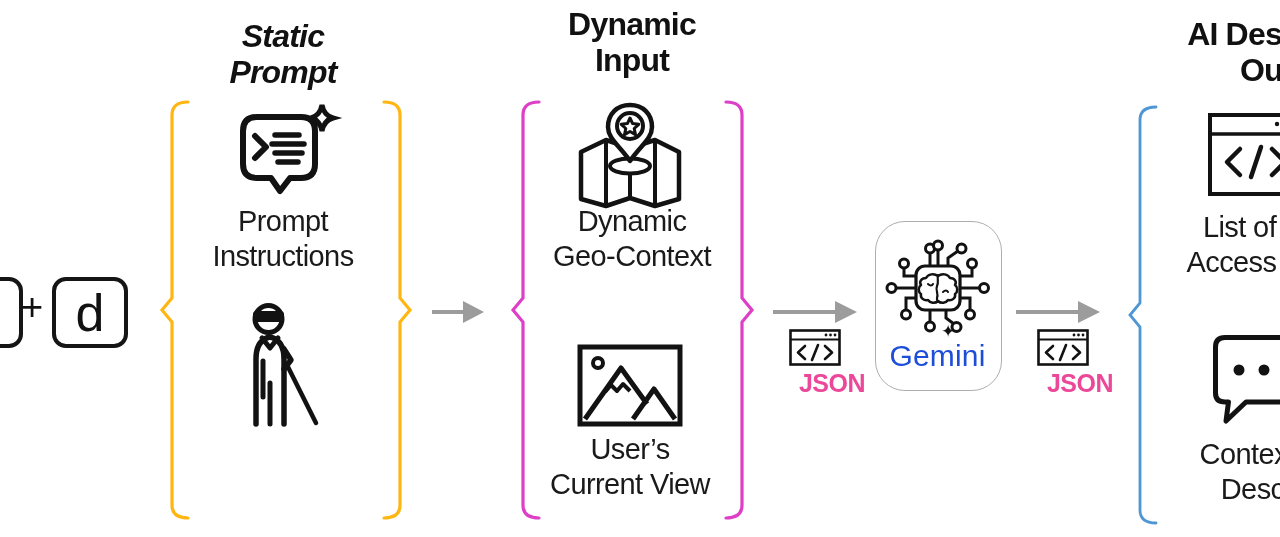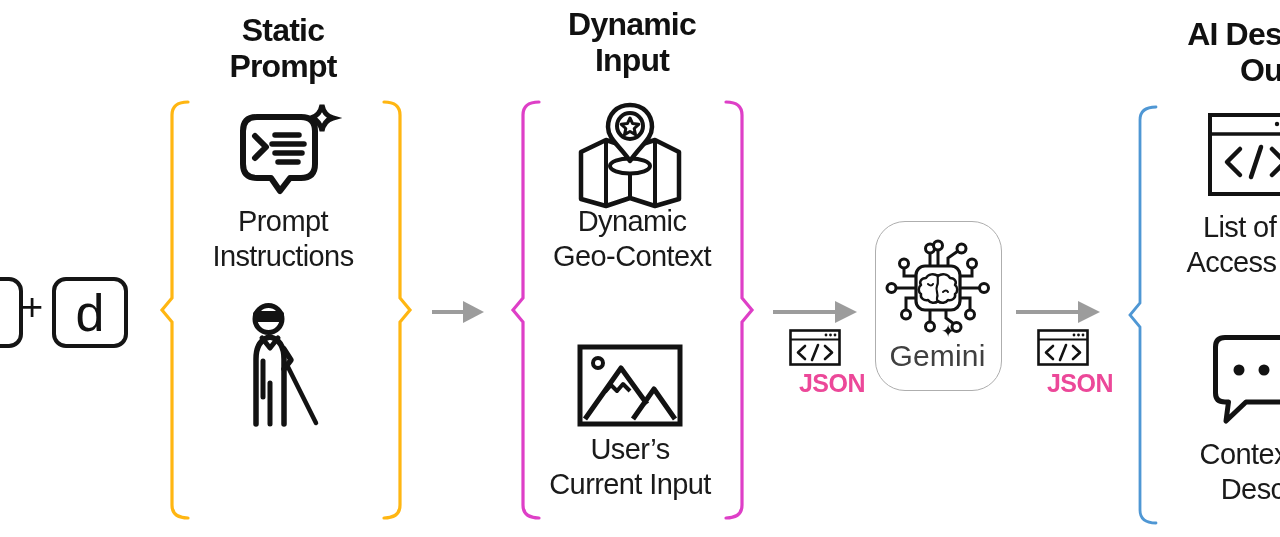--- a/index.html
+++ b/index.html
@@ -9,36 +9,36 @@
   .title{font-size:32px;font-weight:700;letter-spacing:-0.8px;line-height:36px;
          text-align:center;white-space:pre-line;color:#111;}
   .label{font-size:29px;font-weight:400;letter-spacing:-0.6px;line-height:35px;
          text-align:center;white-space:pre-line;color:#1a1a1a;}
   .json-label{font-size:25px;font-weight:600;letter-spacing:-0.5px;text-align:right;color:#ec4899;}
   .key{border:4px solid #151515;border-radius:14px;background:#fff;
        display:flex;align-items:center;justify-content:center;}
   .plus{font-size:38px;font-weight:500;text-align:center;color:#111;}
   .dglyph{font-size:52px;font-weight:400;color:#111;line-height:1;}
   .gemini-card{border:1.5px solid #aeaeae;border-radius:30px;background:#fff;}
-  .gemini-word{font-size:30px;letter-spacing:0.2px;color:#404040;text-align:center;line-height:30px;}
+  .gemini-word{font-size:30px;letter-spacing:0.2px;color:#1d4ed8;text-align:center;line-height:30px;}
   .sparkle{font-size:17px;color:#111;line-height:17px;}
   svg{display:block;overflow:visible;}
 </style>
 </head>
 <body>
 
 <div id="canvas">
 
   <div class="abs key" style="left:-45px;top:277px;width:60px;height:63px;"></div>
   <div class="abs plus" style="left:12px;top:286px;width:40px;">+</div>
   <div class="abs key" style="left:52px;top:277px;width:68px;height:63px;">
     <span class="dglyph">d</span>
   </div>
 
-  <div class="abs title" style="left:173px;top:12px;width:220px;">Static
+  <div class="abs title" style="left:173px;top:18px;width:220px;font-style:italic;">Static
 Prompt</div>
 
   <svg class="abs" style="left:160px;top:100px;" width="30" height="420" viewBox="0 0 30 420">
     <path d="M 28 2 Q 12 2 12 15 L 12 198 L 2 210 L 12 222 L 12 405 Q 12 418 28 418" fill="none" stroke-width="3.2" stroke-linejoin="miter" stroke-linecap="round" stroke="#FFB612"></path>
   </svg>
   <svg class="abs" style="left:382px;top:100px;" width="30" height="420" viewBox="0 0 30 420">
     <path d="M 2 2 Q 18 2 18 15 L 18 198 L 28 210 L 18 222 L 18 405 Q 18 418 2 418" fill="none" stroke-width="3.2" stroke-linejoin="miter" stroke-linecap="round" stroke="#FFB612"></path>
   </svg>
 
   <svg class="abs" style="left:235px;top:105px;" width="100" height="95" viewBox="0 0 100 95">
@@ -89,21 +89,21 @@
 Geo-Context</div>
 
   <svg class="abs" style="left:577px;top:344px;" width="106" height="83" viewBox="0 0 106 83">
     <rect x="3" y="3" width="100" height="77" fill="none" stroke="#121212" stroke-width="5"></rect>
     <circle cx="21" cy="19" r="5" fill="none" stroke="#121212" stroke-width="4"></circle>
     <path d="M 8 75 L 44 24 L 70 60" fill="none" stroke="#121212" stroke-width="5" stroke-linejoin="round"></path>
     <path d="M 56 75 L 77 45 L 98 75" fill="none" stroke="#121212" stroke-width="5" stroke-linejoin="round"></path>
     <path d="M 28 48 L 34 41 L 40 47 L 46 40 L 53 47" fill="none" stroke="#121212" stroke-width="4" stroke-linejoin="round"></path>
   </svg>
   <div class="abs label" style="left:520px;top:432px;width:220px;">User’s
-Current Input</div>
+Current View</div>
 
   <svg class="abs" style="left:773px;top:299px;" width="84" height="26" viewBox="0 0 84 26">
     <line x1="0" y1="13" x2="62" y2="13" stroke-width="4" stroke="#9C9C9C"></line>
     <polygon points="62,2 84,13 62,24" fill="#9C9C9C"></polygon>
   </svg>
 
   <svg class="abs" style="left:789px;top:329px;" width="52" height="37" viewBox="0 0 52 37">
     <rect x="1.5" y="1.5" width="49" height="34" fill="none" stroke="#121212" stroke-width="2.6"></rect>
     <line x1="1.5" y1="10.5" x2="50.5" y2="10.5" stroke="#121212" stroke-width="2.2"></line>
     <circle cx="37" cy="6" r="1.4" fill="#121212"></circle>

